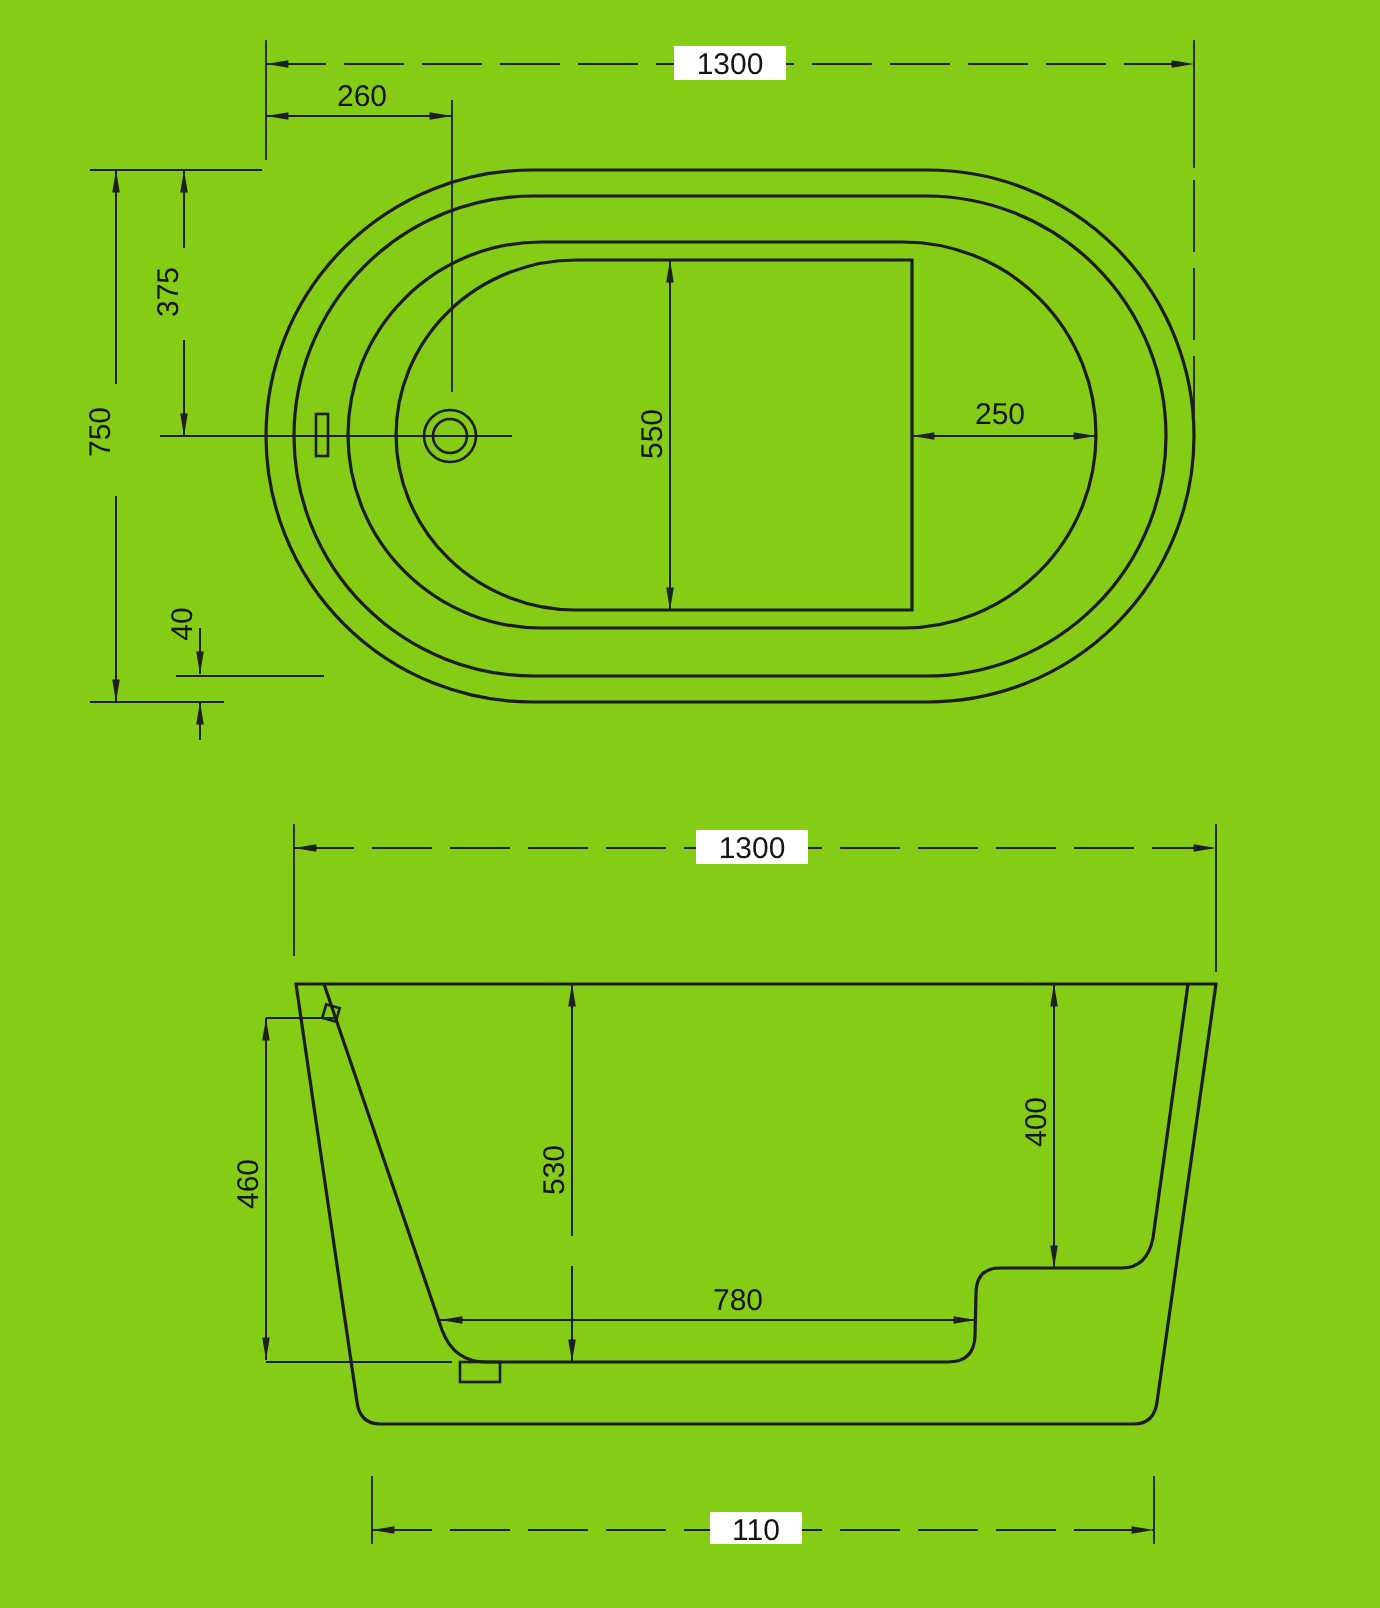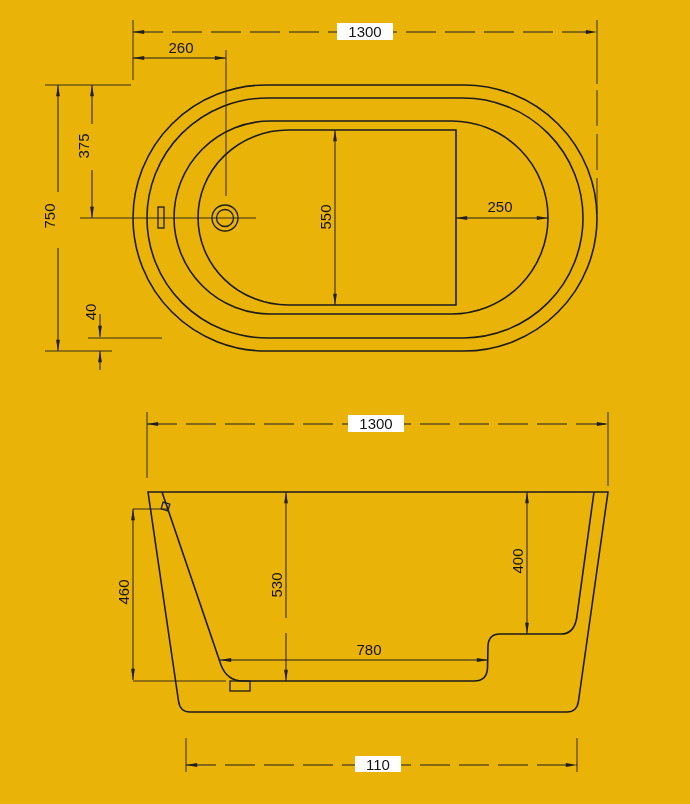--- a/index.html
+++ b/index.html
@@ -5,21 +5,21 @@
   html, body {
     margin: 0;
     padding: 0;
     background: #ffffff;
     font-family: "Liberation Sans", sans-serif;
   }
   #canvas {
     position: relative;
     width: 690px;
     height: 804px;
-    background: #eab308;
+    background: #84cc16;
     overflow: hidden;
   }
   svg { display: block; }
   
   .ol   { fill: none; stroke: #1c1c1c; stroke-width: 1.6px; }
   .ol2  { fill: none; stroke: #1c1c1c; stroke-width: 1.3px; }
   
   .dim  { fill: none; stroke: #1f1f1f; stroke-width: 1px; }
   .ext  { fill: none; stroke: #1f1f1f; stroke-width: 0.9px; }
   .cl   { fill: none; stroke: #1f1f1f; stroke-width: 0.9px; }

